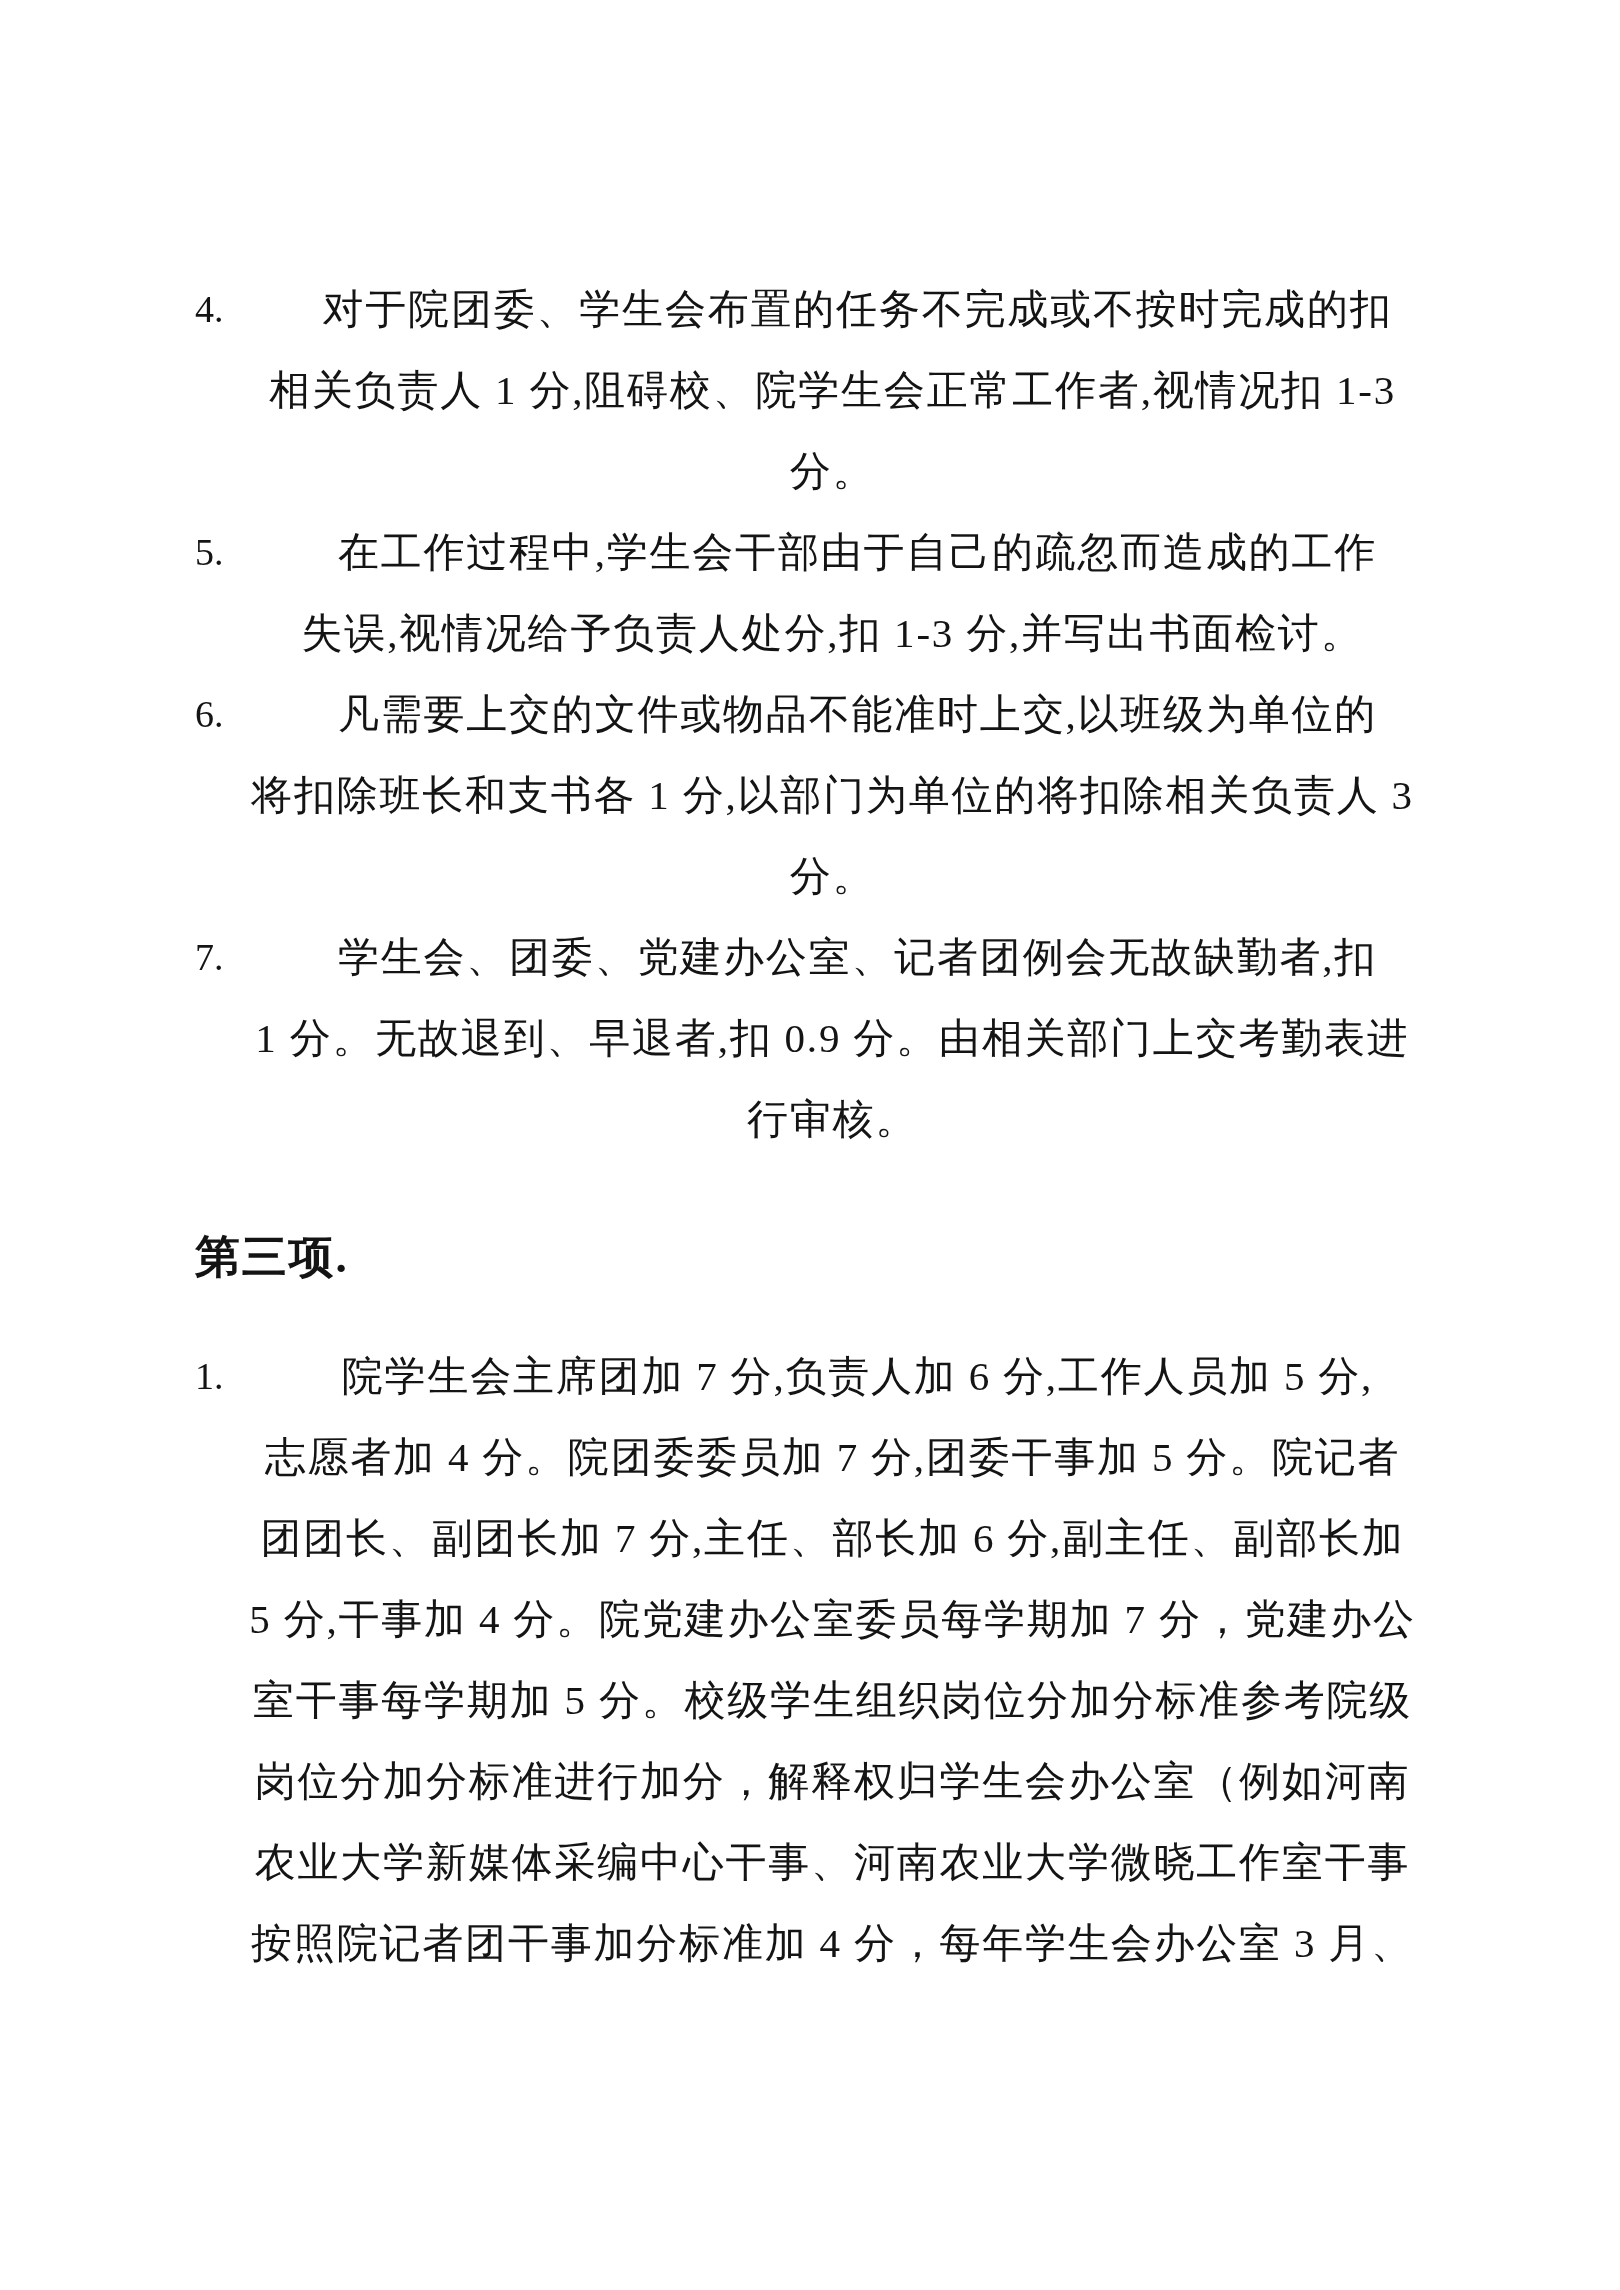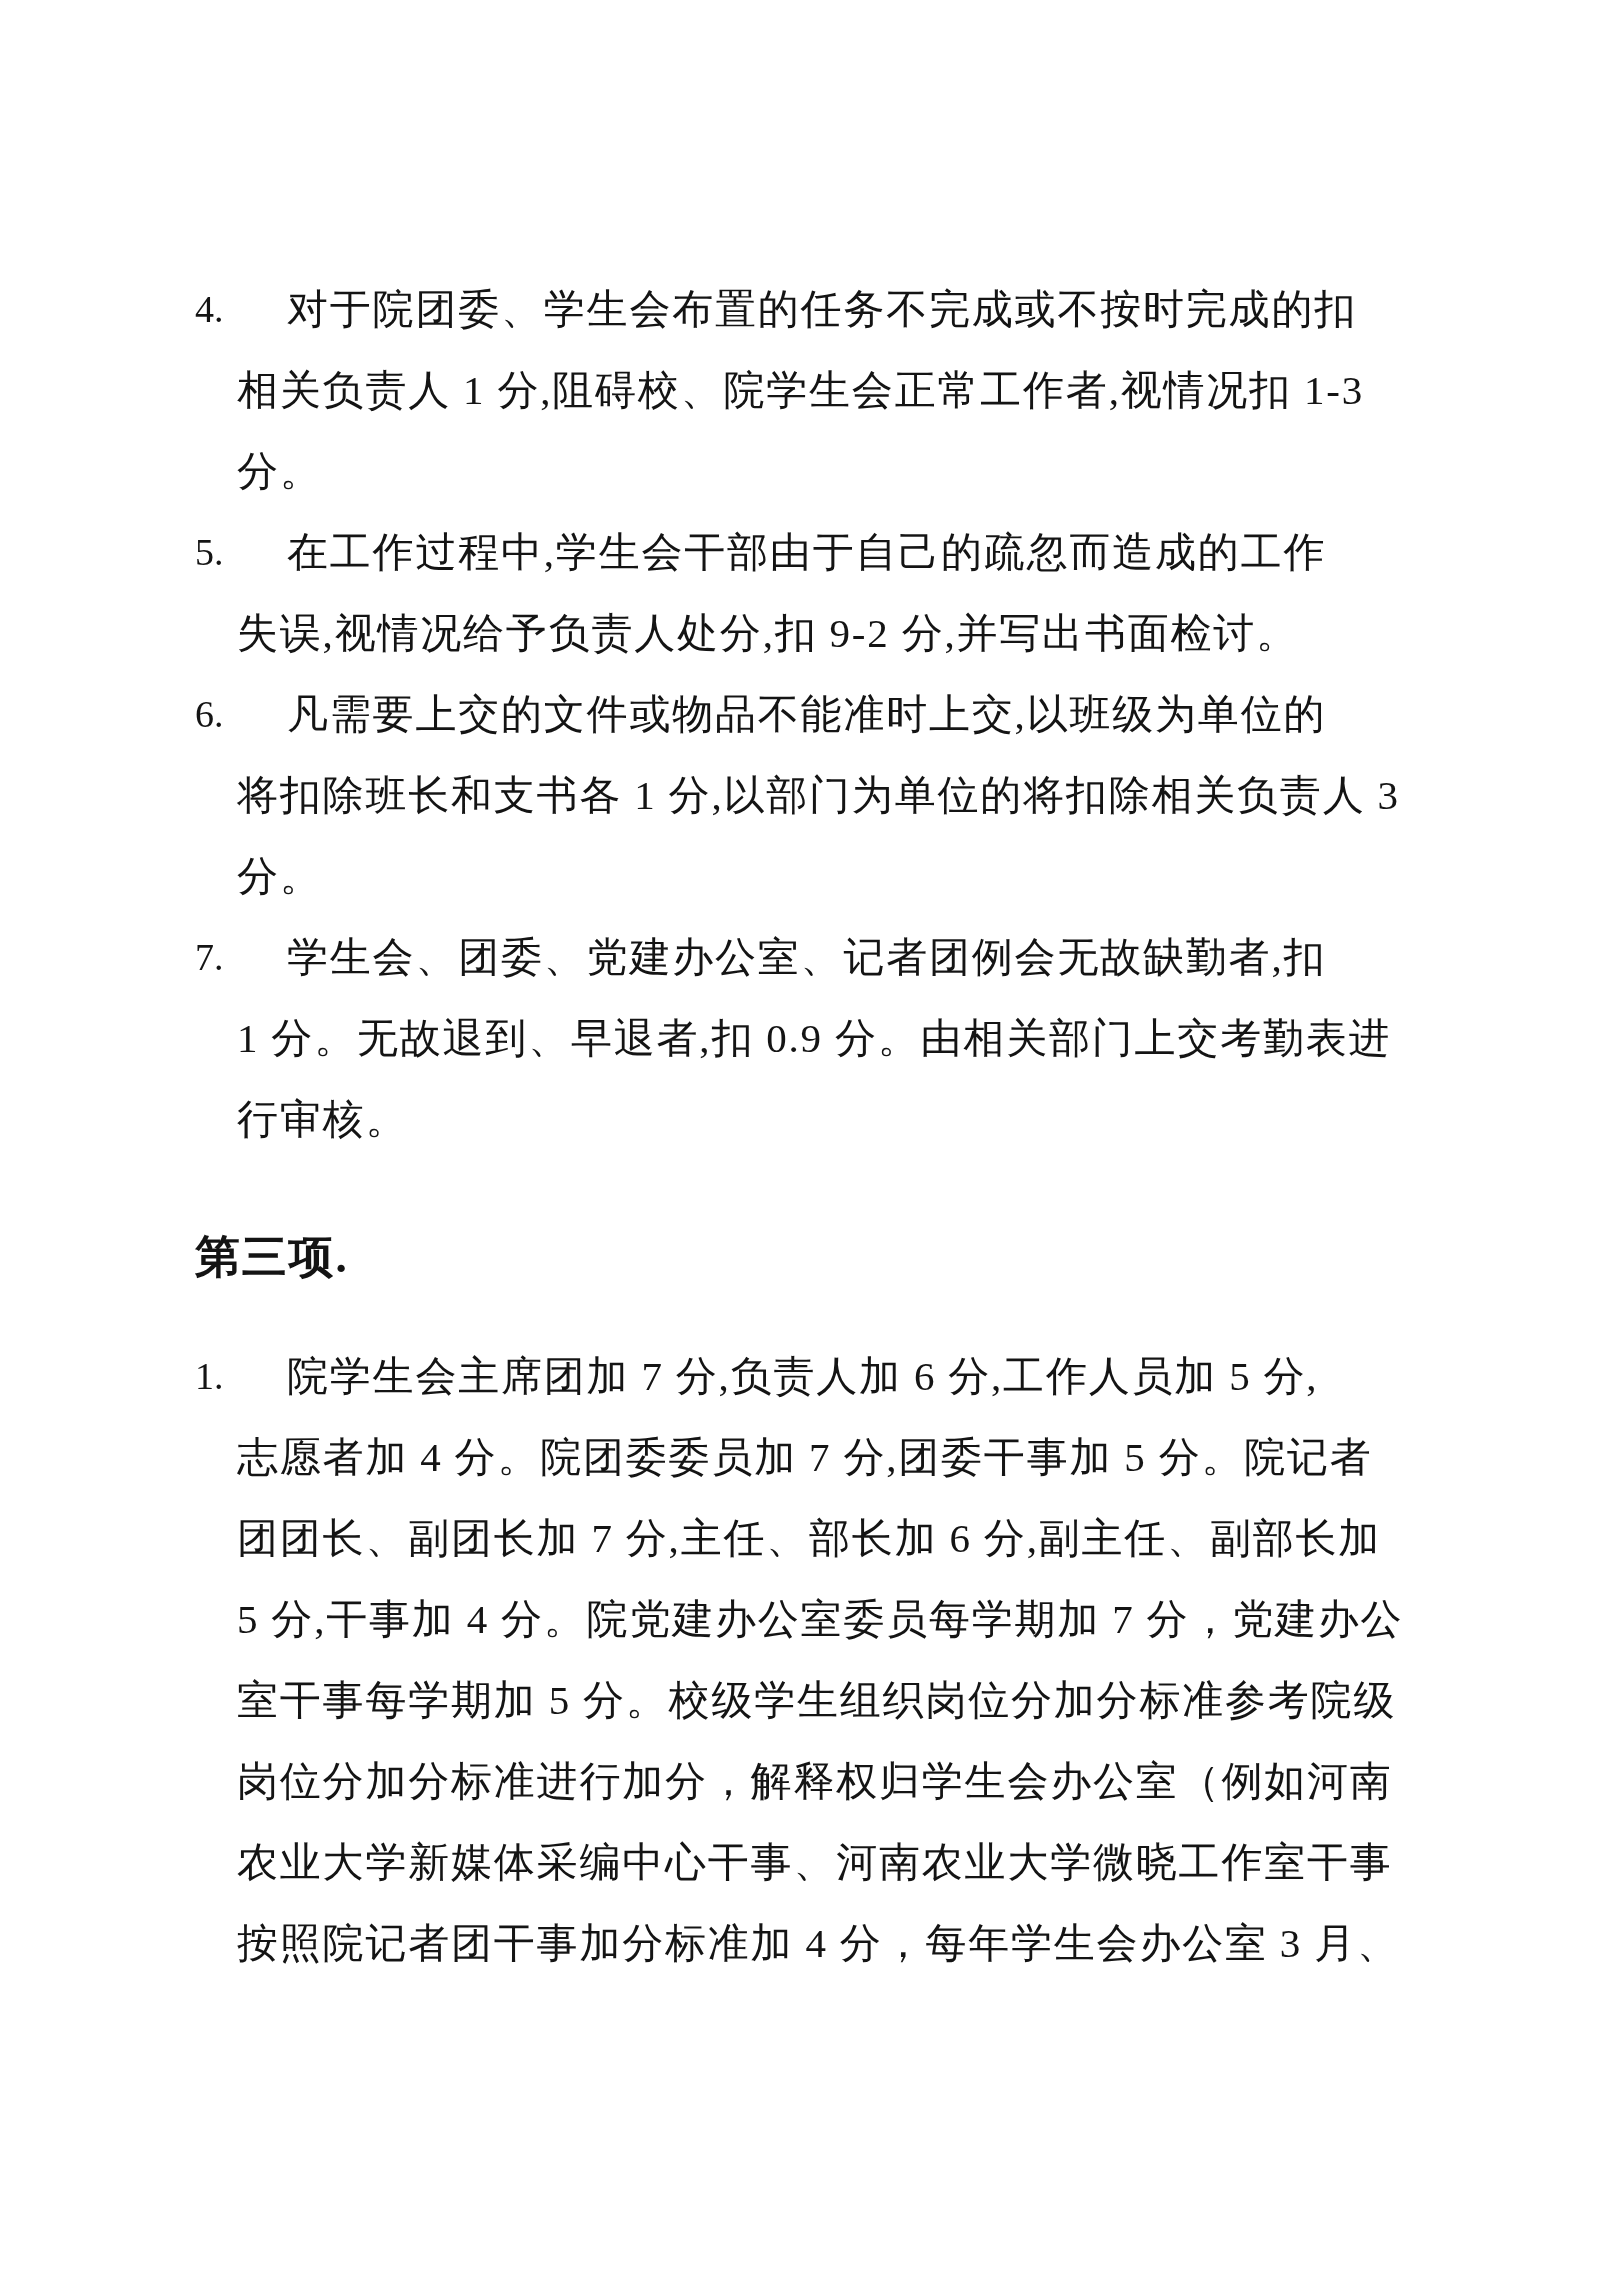--- a/index.html
+++ b/index.html
@@ -34,21 +34,21 @@
     line-height: 81px;
     letter-spacing: 0;
   }
   .item-text {
     margin-left: 42px;
     text-indent: 50px;
     font-size: 41px;
     line-height: 81px;
     letter-spacing: 1.8px;
     white-space: pre;       
-    text-align: left;
+    text-align: center;
   }
   .section-heading {
     display: flex;
     align-items: baseline;
     margin-top: 57px;
     margin-bottom: 38px;
     font-weight: bold;
     font-size: 45px;
     line-height: 81px;
     letter-spacing: 1.8px;
@@ -66,21 +66,21 @@
     <div class="list-item">
       <span class="item-number">4.</span>
       <div class="item-text">对于院团委、学生会布置的任务不完成或不按时完成的扣
 相关负责人 1 分,阻碍校、院学生会正常工作者,视情况扣 1-3
 分。</div>
     </div>
 
     <div class="list-item">
       <span class="item-number">5.</span>
       <div class="item-text">在工作过程中,学生会干部由于自己的疏忽而造成的工作
-失误,视情况给予负责人处分,扣 9-2 分,并写出书面检讨。</div>
+失误,视情况给予负责人处分,扣 1-3 分,并写出书面检讨。</div>
     </div>
 
     <div class="list-item">
       <span class="item-number">6.</span>
       <div class="item-text">凡需要上交的文件或物品不能准时上交,以班级为单位的
 将扣除班长和支书各 1 分,以部门为单位的将扣除相关负责人 3
 分。</div>
     </div>
 
     <div class="list-item">

